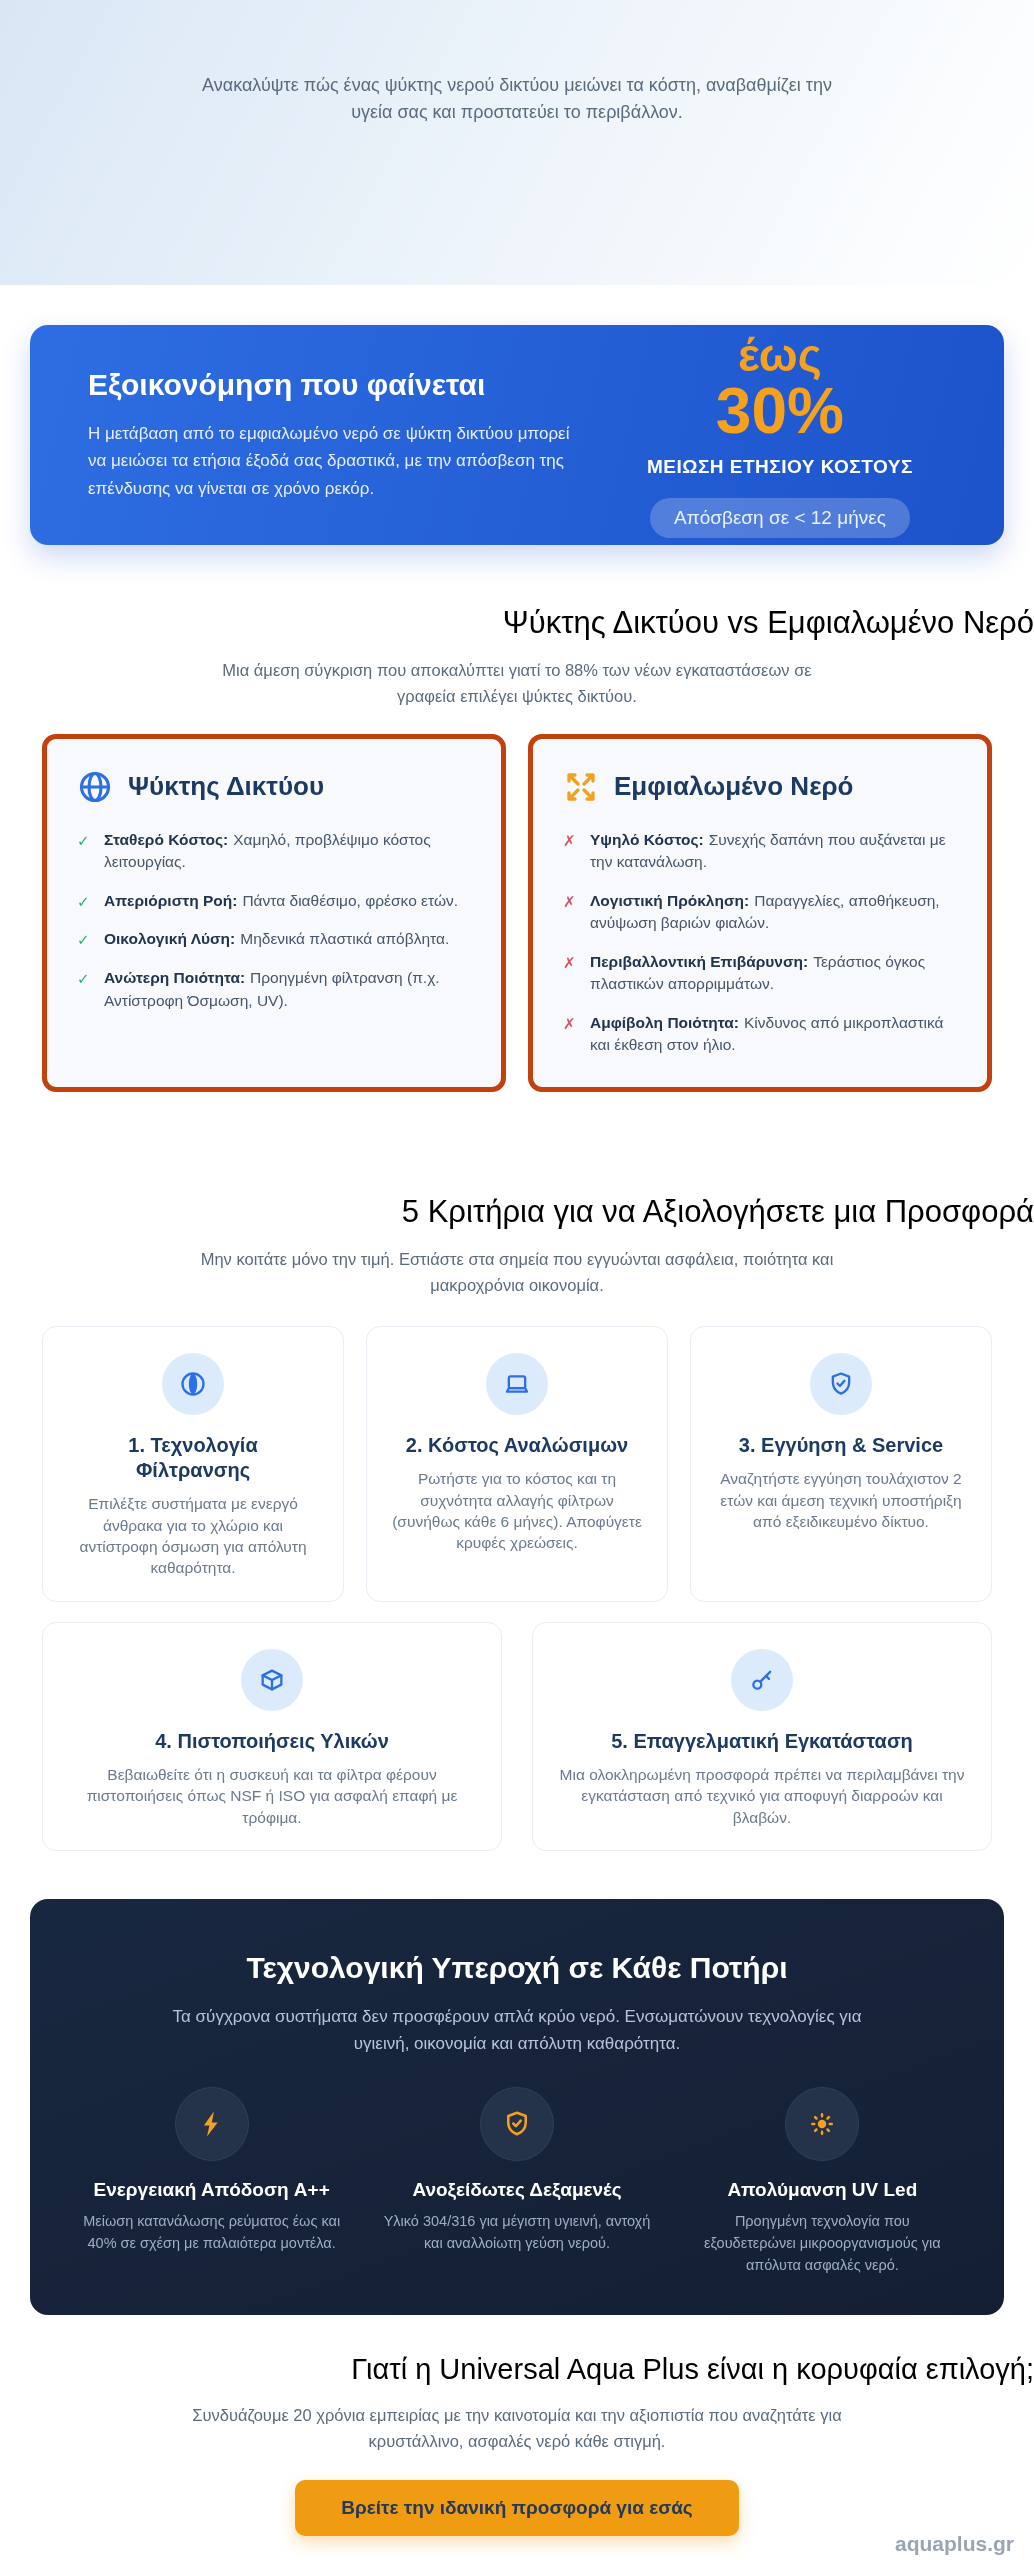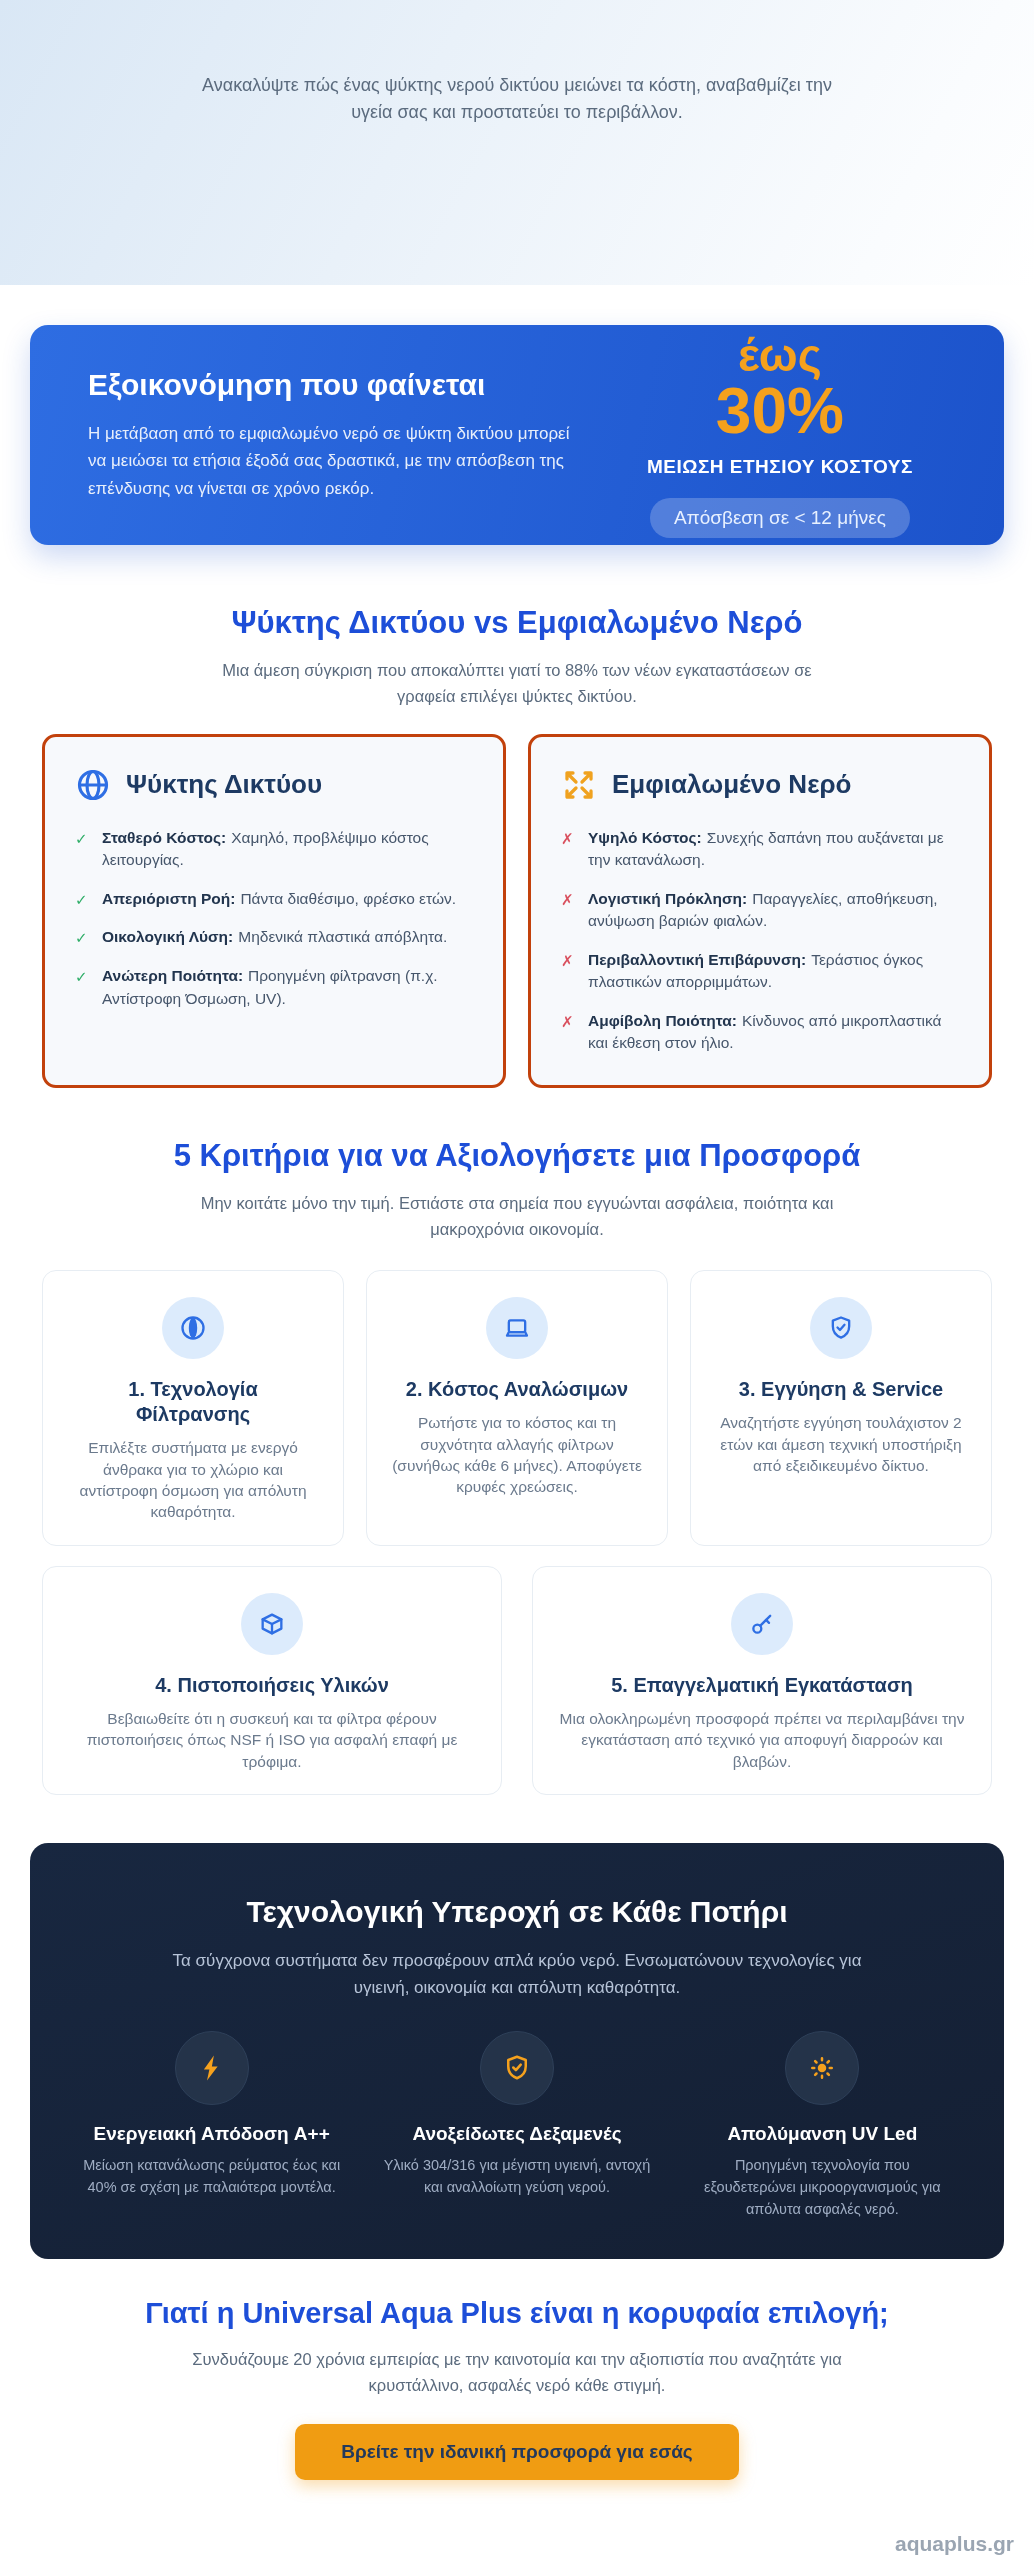--- a/index.html
+++ b/index.html
@@ -34,39 +34,39 @@
   .savings-left p  { color:#e7eefb; font-size:17px; line-height:1.6; max-width:600px; }
   .savings-right { flex:1; text-align:center; }
   .stat-prefix { color:#f5a11d; font-size:46px; font-weight:bold; line-height:1; }
   .stat-value  { color:#f5a11d; font-size:64px; font-weight:bold; line-height:1.05; }
   .stat-label  { color:#ffffff; font-size:19px; font-weight:bold; letter-spacing:.5px; margin-top:10px; }
   .badge {
     display:inline-block; margin-top:20px; padding:9px 24px; border-radius:999px;
     background:rgba(255,255,255,.22); color:#e8f1ff; font-size:19px;
   }
   
-  .sec-title { text-align:center; font-size:31px; font-weight:bold; color:#1d4ed8; }
+  .sec-title { text-align:right; font-size:31px; font-weight:normal; color:#000000; }
   .sec-sub   { text-align:center; font-size:16.5px; line-height:1.6; color:#5b6b7e; margin:16px auto 0; }
   
   .compare-title { margin-top:60px; }
   .compare-sub { max-width:620px; }
   .compare-grid { margin:24px 42px 0; display:grid; grid-template-columns:1fr 1fr; gap:22px; }
   .compare-card {
-    background:#f7f9fc; border:3px solid #c2410c; border-radius:14px; padding:30px 30px 14px;
+    background:#f7f9fc; border:5px solid #c2410c; border-radius:14px; padding:30px 30px 14px;
   }
   .compare-head { display:flex; align-items:center; gap:15px; margin-bottom:24px; }
   .compare-head h3 { font-size:26px; font-weight:bold; color:#1d3a63; }
   .compare-list { list-style:none; }
   .compare-list li { display:flex; gap:12px; margin-bottom:16px; font-size:15.5px; line-height:1.45; color:#46566b; }
   .mark { width:15px; flex:0 0 15px; font-size:15px; margin-top:1px; }
   .mark.ok { color:#2fae68; }
   .mark.no { color:#d9505e; }
   .lead { font-weight:bold; color:#22354e; margin-right:5px; }
   
-  .criteria-title { margin-top:50px; }
+  .criteria-title { margin-top:102px; }
   .criteria-sub { max-width:640px; }
   .grid3 { margin:28px 42px 0; display:grid; grid-template-columns:1fr 1fr 1fr; gap:22px; }
   .grid2 { margin:20px 42px 0; display:grid; grid-template-columns:1fr 1fr; gap:30px; }
   .crit-card {
     background:#ffffff; border:1px solid #e7edf3; border-radius:14px;
     padding:26px 24px 22px; text-align:center;
   }
   .icon-circle {
     width:62px; height:62px; border-radius:50%; background:#dcebfc;
     margin:0 auto 18px; display:flex; align-items:center; justify-content:center;

